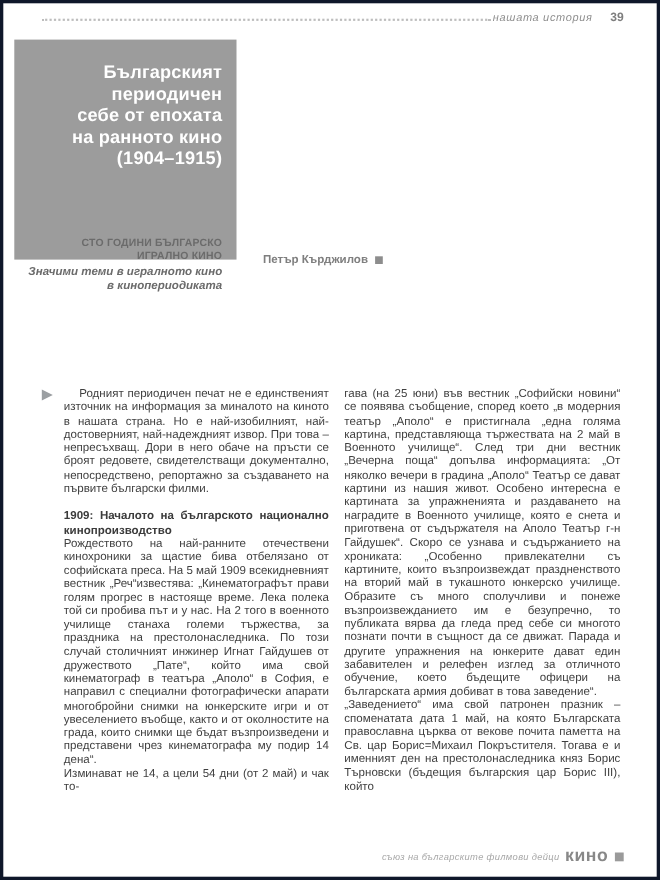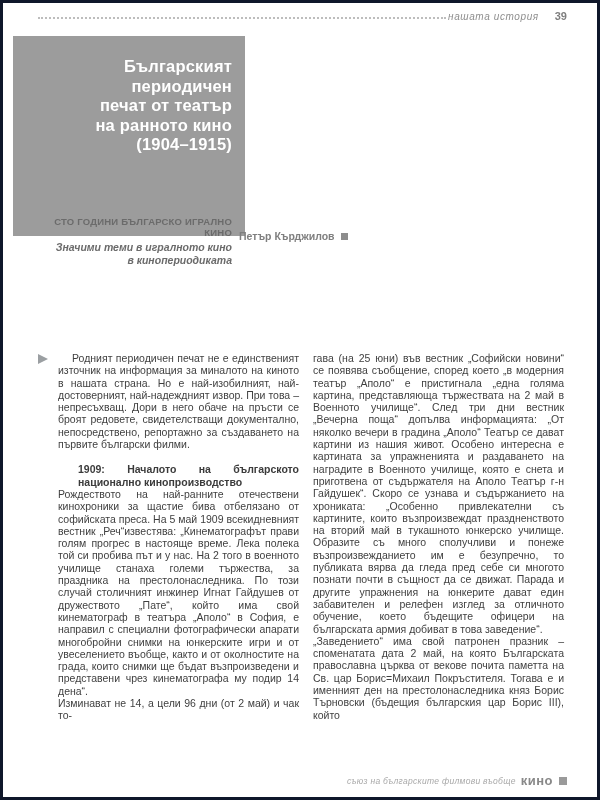--- a/index.html
+++ b/index.html
@@ -26,21 +26,21 @@
     font-size:10px;font-style:italic;color:#8e8e8e;
     letter-spacing:0.6px;margin-left:2px;white-space:nowrap;
   }
   .runhead .pagenum{
     font-size:11px;font-weight:bold;color:#7e7e7e;
     margin-left:16px;
   }
   
   .titlebox{
     position:absolute;left:10px;top:33px;
-    width:232px;height:200px;box-sizing:border-box;
+    width:202px;height:200px;box-sizing:border-box;
     background:#9c9c9c;
     padding:21px 13px 4px 12px;
     text-align:right;
   }
   .titlebox .title{
     font-size:16.5px;font-weight:bold;line-height:19.5px;
     color:#ffffff;letter-spacing:0.2px;
   }
   .titlebox .kicker{
     margin-top:61px;
@@ -83,71 +83,71 @@
   
   .pagefoot{
     position:absolute;right:30px;bottom:9px;
     display:flex;align-items:center;
   }
   .pagefoot .imprint{
     font-size:8.5px;font-style:italic;color:#a8a8a8;
     letter-spacing:0.3px;
   }
   .pagefoot .magname{
-    font-size:13px;font-weight:bold;color:#888888;
+    font-size:16px;font-weight:bold;color:#888888;
     margin-left:5px;letter-spacing:0.5px;
   }
   .pagefoot .sq{
     width:8px;height:8px;background:#9a9a9a;margin-left:6px;
   }
 </style>
 </head>
 <body>
 
 <div class="page">
 
   <div class="runhead">
     <div class="dots"></div>
     <div class="section">нашата история</div>
     <div class="pagenum">39</div>
   </div>
 
   <div class="titlebox">
     <div class="title">
       <div>Българският периодичен</div>
-      <div>печат от театър</div>
+      <div>себе от епохата</div>
       <div>на ранното кино</div>
       <div>(1904–1915)</div>
     </div>
     <div class="kicker">СТО ГОДИНИ БЪЛГАРСКО ИГРАЛНО КИНО</div>
     <div class="subtitle">
       <div>Значими теми в игралното кино</div>
       <div>в кинопериодиката</div>
     </div>
   </div>
 
   <div class="author">
     <span>Петър Кърджилов</span>
     <span class="sq"></span>
   </div>
 
   <div class="col-left bodytext">
     <p class="lead" style="margin:0;">
       <span class="marker"></span>
       <span>Родният периодичен печат не е единственият източник на информация за миналото на киното в нашата страна. Но е най-изобилният, най-достоверният, най-надеждният извор. При това – непресъхващ. Дори в него обаче на пръсти се броят редовете, свидетелстващи документално, непосредствено, репортажно за създаването на първите български филми.</span>
     </p>
-    <p class="heading" style="margin-bottom:0;margin-left:20px;">1909: Началото на българското национално кинопроизводство</p>
+    <p class="heading" style="margin-bottom:0;">1909: Началото на българското национално кинопроизводство</p>
     <p style="margin:0;">Рождеството на най-ранните отечествени кинохроники за щастие бива отбелязано от софийската преса. На 5 май 1909 всекидневният вестник „Реч“известява: „Кинематографът прави голям прогрес в настояще време. Лека полека той си пробива път и у нас. На 2 того в военното училище станаха големи тържества, за праздника на престолонаследника. По този случай столичният инжинер Игнат Гайдушев от дружеството „Пате“, който има свой кинематограф в театъра „Аполо“ в София, е направил с специални фотографически апарати многобройни снимки на юнкерските игри и от увеселението въобще, както и от околностите на града, които снимки ще бъдат възпроизведени и представени чрез кинематографа му подир 14 дена“.</p>
-    <p style="margin:0;">Изминават не 14, а цели 96 дни (от 2 май) и чак то-</p>
+    <p style="margin:0;">Изминават не 14, а цели 54 дни (от 2 май) и чак то-</p>
   </div>
 
   <div class="col-right bodytext">
     <p style="margin:0;">гава (на 25 юни) във вестник „Софийски новини“ се появява съобщение, според което „в модерния театър „Аполо“ е пристигнала „една голяма картина, представляюща тържествата на 2 май в Военното училище“. След три дни вестник „Вечерна поща“ допълва информацията: „От няколко вечери в градина „Аполо“ Театър се дават картини из нашия живот. Особено интересна е картината за упражненията и раздаването на наградите в Военното училище, която е снета и приготвена от съдържателя на Аполо Театър г-н Гайдушек“. Скоро се узнава и съдържанието на хрониката: „Особенно привлекателни съ картините, които възпроизвеждат праздненството на вторий май в тукашното юнкерско училище. Образите съ много сполучливи и понеже възпроизвежданието им е безупречно, то публиката вярва да гледа пред себе си многото познати почти в същност да се движат. Парада и другите упражнения на юнкерите дават един забавителен и релефен изглед за отличното обучение, което бъдещите офицери на българската армия добиват в това заведение“.</p>
-    <p style="margin:0;">„Заведението“ има свой патронен празник – споменатата дата 2 май, на която Българската православна църква от векове почита паметта на Св. цар Борис=Михаил Покръстителя. Тогава е и именният ден на престолонаследника княз Борис Търновски (бъдещия българския цар Борис III), който</p>
+    <p style="margin:0;">„Заведението“ има свой патронен празник – споменатата дата 1 май, на която Българската православна църква от векове почита паметта на Св. цар Борис=Михаил Покръстителя. Тогава е и именният ден на престолонаследника княз Борис Търновски (бъдещия българския цар Борис III), който</p>
   </div>
 
   <div class="pagefoot">
-    <span class="imprint">съюз на българските филмови въобще</span>
+    <span class="imprint">съюз на българските филмови дейци</span>
     <span class="magname">кино</span>
     <span class="sq"></span>
   </div>
 
 </div>
 
 </body></html>

